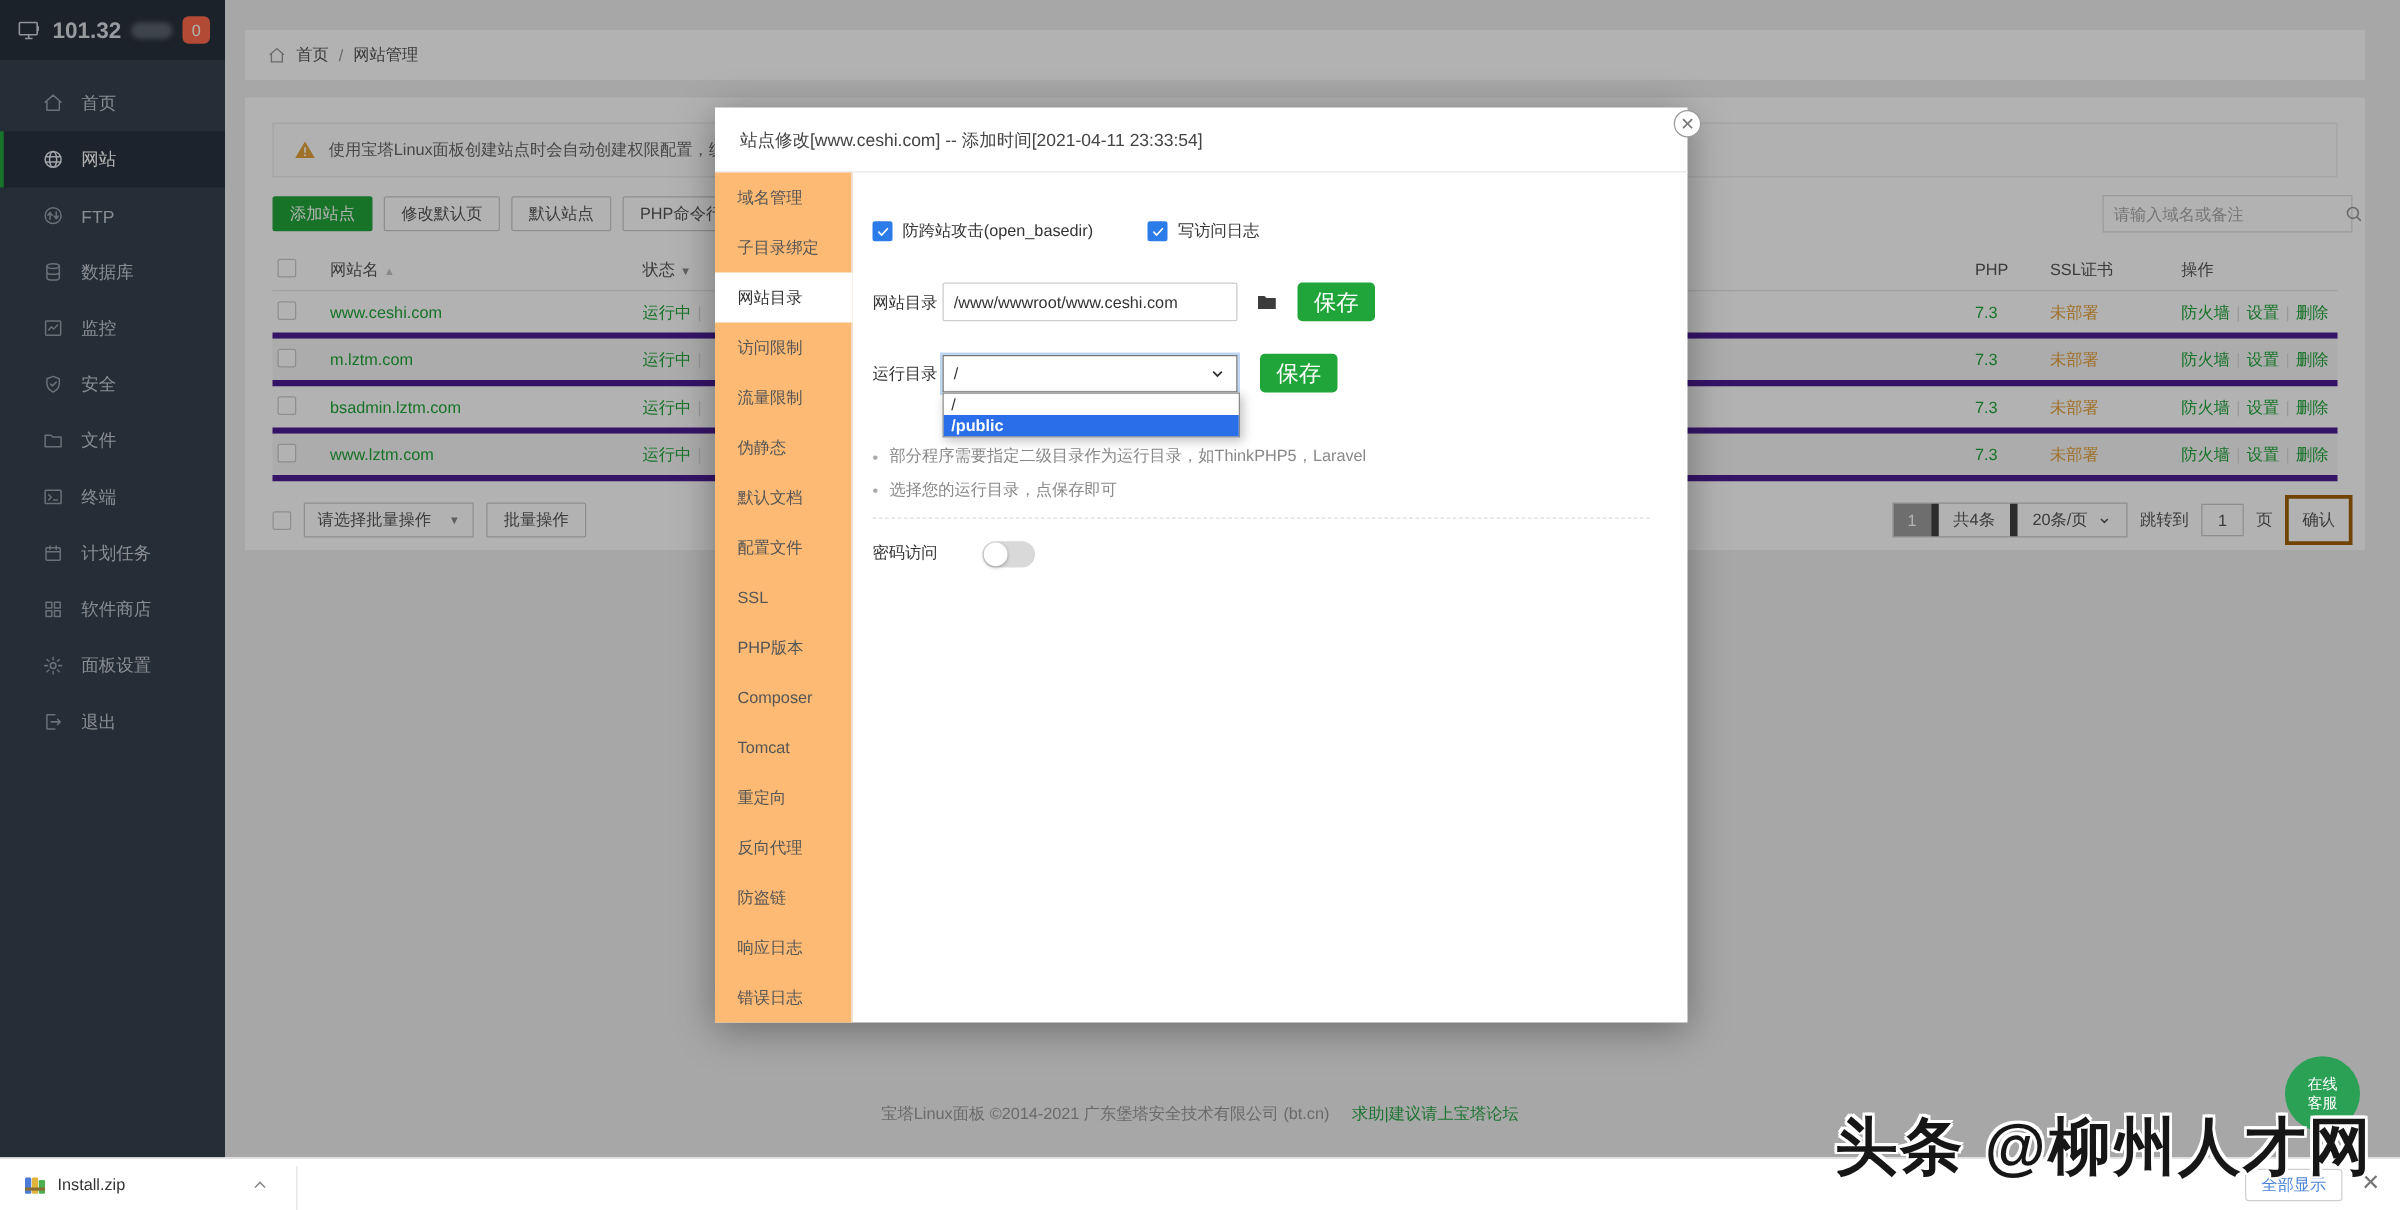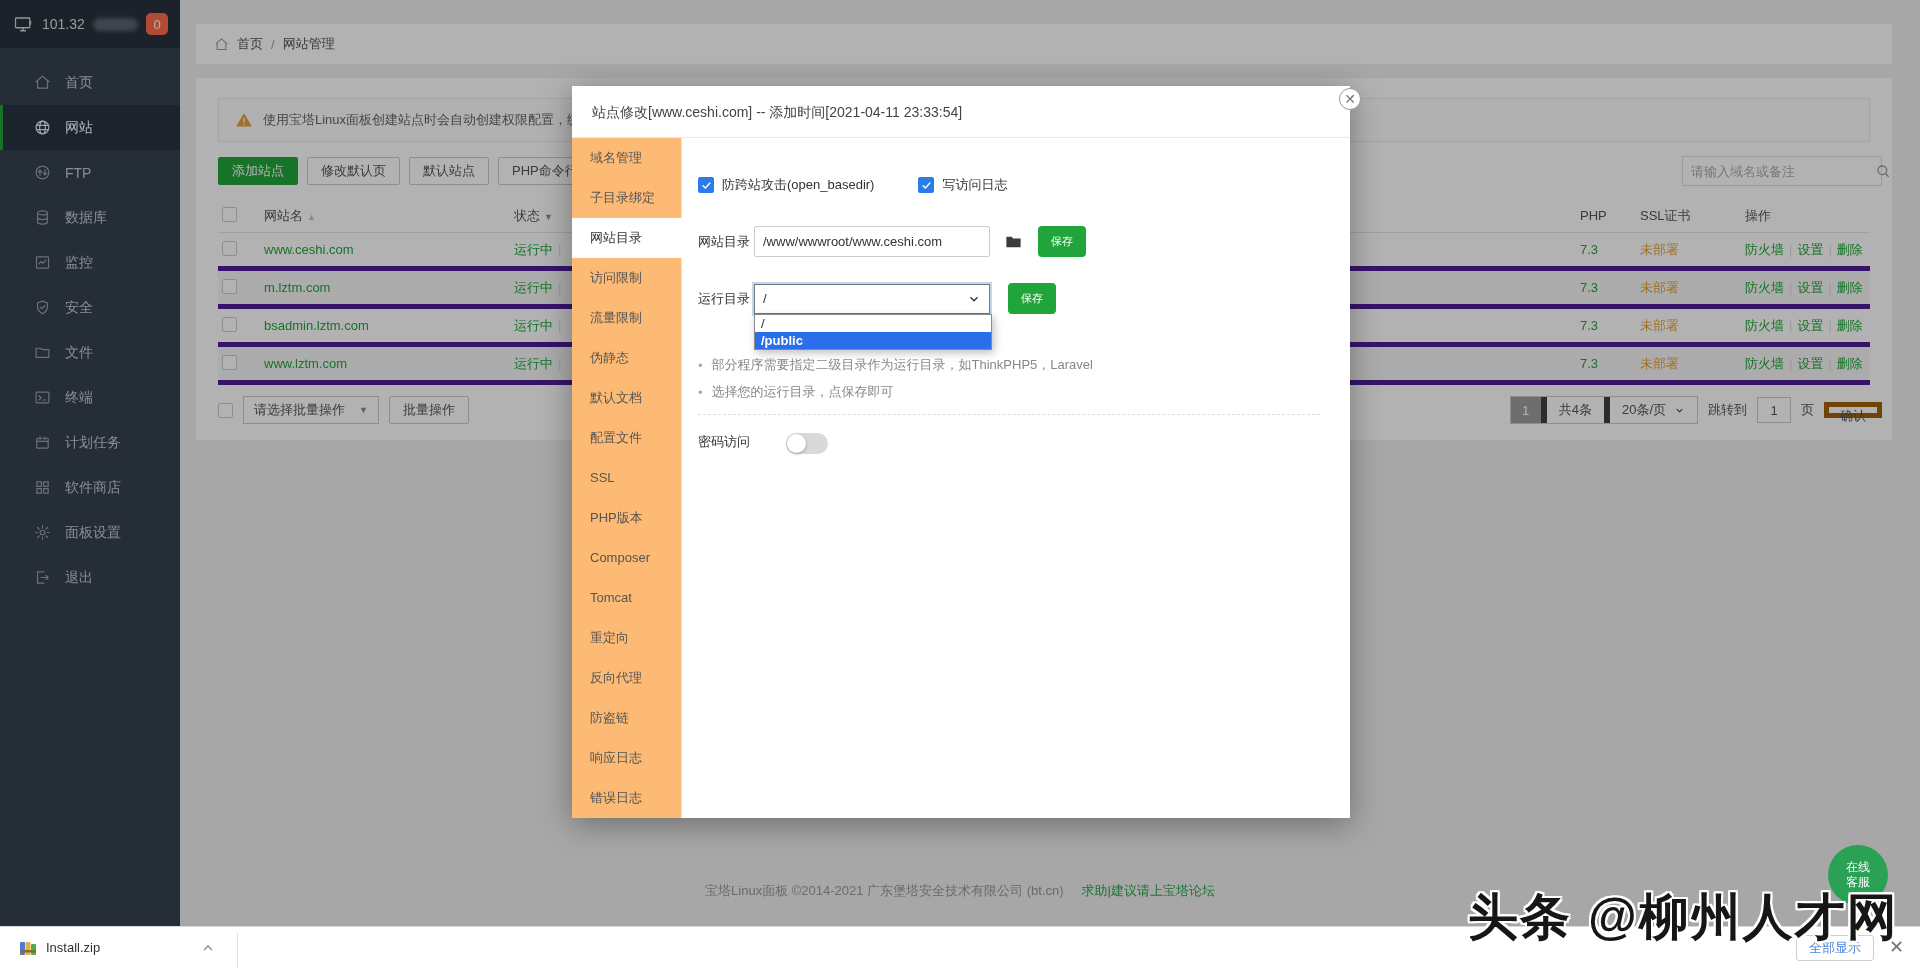--- a/index.html
+++ b/index.html
@@ -3,21 +3,21 @@
 <meta charset="utf-8">
 <style>
   * { box-sizing: border-box; margin: 0; padding: 0; }
   html,body { width:1920px; height:968px; overflow:hidden; }
   body { font-family:"Liberation Sans","DejaVu Sans",sans-serif; background:#efefef; position:relative; font-size:13px; color:#333; }
 
   
   .sidebar { position:absolute; left:0; top:0; width:180px; height:926px; background:#36414e; z-index:1; }
   .server-bar { height:48px; background:#29313d; display:flex; align-items:center; padding:0 12px; gap:8px; }
   .server-bar svg { flex:none; }
-  .server-text { color:#d9dee3; font-size:14px; }
+  .server-text { color:#d9dee3; font-size:18px;font-weight:bold; }
   .server-redact { width:60px; height:13px; background:#5a636e; border-radius:7px; filter:blur(2px); }
   .badge { width:22px; height:22px; background:#ff6a4c; color:#fff; border-radius:5px; display:flex; align-items:center; justify-content:center; font-size:13px; flex:none; }
   .menu { padding-top:12px; }
   .menu-item { height:45px; display:flex; align-items:center; gap:14px; padding-left:31px; color:#c4cbd2; font-size:14px; cursor:pointer; border-left:3px solid transparent; }
   .menu-item.active { background:#2a333f; border-left-color:#20a53a; color:#fff; }
   .mi-icon { width:17px; height:17px; display:flex; align-items:center; }
   .mi-icon svg { width:17px; height:17px; stroke:#96a1ac; fill:none; stroke-width:1.7; stroke-linecap:round; stroke-linejoin:round; }
   .menu-item.active .mi-icon svg { stroke:#e8edf1; }
 
   
@@ -54,21 +54,21 @@
 
   .table-foot { display:flex; align-items:center; margin-top:11px; }
   .batch-left { display:flex; align-items:center; gap:10px; }
   .fake-select { height:28px; border:1px solid #ccc; background:#fff; display:flex; align-items:center; gap:14px; padding:0 10px; color:#555; cursor:pointer; }
   .fake-select .car { font-size:9px; color:#888; }
   .pager { margin-left:auto; display:flex; align-items:center; gap:10px; color:#555; margin-right:-12px; }
   .pg-group { display:flex; align-items:stretch; border:1px solid #c9c9c9; height:28px; }
   .pg-current { width:30px; background:#9e9e9e; color:#fff; display:flex; align-items:center; justify-content:center; }
   .pg-cell { display:flex; align-items:center; padding:0 12px; border-left:6px solid #404040; gap:8px; cursor:pointer; }
   .pg-input { width:34px; height:26px; border:1px solid #ccc; text-align:center; font-family:inherit; font-size:13px; color:#555; }
-  .pg-confirm { height:16px; padding:0 11px; border:5px solid #a16207; background:#fff; color:#555; font-size:13px; cursor:pointer; font-family:inherit; }
+  .pg-confirm { height:40px; padding:0 11px; border:3px solid #a16207; background:#fff; color:#555; font-size:13px; cursor:pointer; font-family:inherit; }
 
   .footer { position:absolute; left:0; top:882px; width:1920px; text-align:center; color:#999; z-index:1; }
   .footer a { color:#2ba648; text-decoration:none; margin-left:18px; cursor:pointer; }
 
   
   .overlay { position:absolute; left:0; top:0; width:1920px; height:926px; background:rgba(0,0,0,0.30); z-index:10; }
 
   
   .modal { position:absolute; left:572px; top:86px; width:778px; height:732px; background:#fff; z-index:20; box-shadow:0 6px 30px rgba(0,0,0,.35); }
   .modal-header { height:52px; line-height:52px; padding-left:20px; font-size:14px; color:#444; border-bottom:1px solid #e8e8e8; }
@@ -81,21 +81,21 @@
 
   .chk-row { display:flex; align-items:center; gap:44px; margin-top:12px; }
   .chk-item { display:flex; align-items:center; gap:8px; cursor:pointer; }
   .chk-box { width:16px; height:16px; background:#2b7ce9; border-radius:2px; display:flex; align-items:center; justify-content:center; flex:none; }
   .chk-box svg { width:11px; height:11px; stroke:#fff; stroke-width:3; fill:none; stroke-linecap:round; stroke-linejoin:round; }
 
   .form-row { display:flex; align-items:center; margin-top:32px; position:relative; }
   .f-label { width:56px; flex:none; color:#333; }
   .f-input { width:236px; height:31px; border:1px solid #ccc; border-radius:2px; padding:0 8px; font-size:13px; font-family:inherit; color:#333; }
   .folder-btn { margin-left:13px; cursor:pointer; display:flex; align-items:center; }
-  .btn-save { margin-left:14px; height:31px; padding:0 13px; background:#20a53a; border:none; border-radius:4px; color:#fff; font-size:11px; cursor:pointer; font-family:inherit; }
+  .btn-save { margin-left:14px; height:31px; padding:0 13px; background:#20a53a; border:none; border-radius:4px; color:#fff; font-size:18px; cursor:pointer; font-family:inherit; }
   .run-select { width:236px; height:30px; border:1px solid #777; background:#fff; display:flex; align-items:center; justify-content:space-between; padding:0 8px; cursor:pointer; box-shadow:0 0 0 2px #bdd7f3; }
   .dropdown { position:absolute; left:56px; top:31px; width:238px; background:#fff; border:1px solid #8a8a8a; z-index:6; box-shadow:2px 3px 8px rgba(0,0,0,.25); }
   .dd-opt { height:17px; line-height:17px; padding:0 6px; color:#333; cursor:pointer; }
   .dd-opt.highlight { background:#2a6ee9; color:#fff; font-weight:bold; }
 
   .notes { margin-top:42px; list-style:none; }
   .notes li { color:#888; margin-bottom:9px; display:flex; align-items:center; gap:9px; }
   .notes li::before { content:"•"; color:#aaa; }
   .dash-div { border-top:1px dashed #ddd; margin-top:13px; }
   .pwd-row { display:flex; align-items:flex-start; gap:36px; margin-top:18px; }

